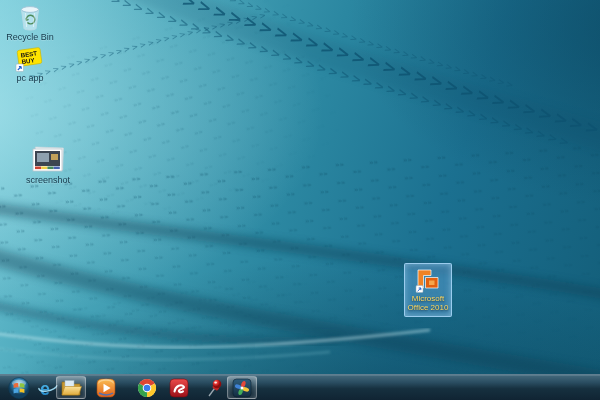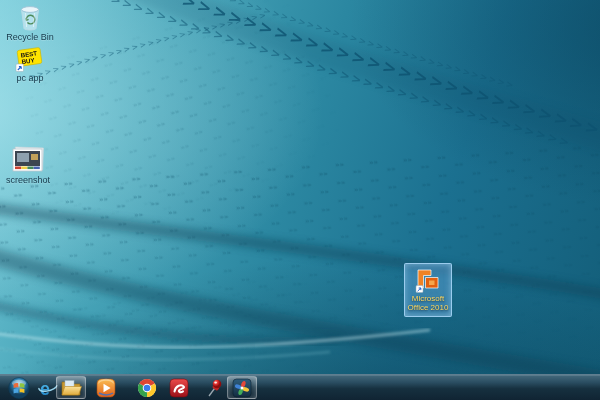--- a/index.html
+++ b/index.html
@@ -142,21 +142,21 @@
       </g>
       <g>
         <rect x="1" y="18" width="7.5" height="7.5" rx="1" fill="#fff" stroke="#9aabb5" stroke-width=".5"></rect>
         <path d="M2.8,24 L6.2,20.6 M6.2,20.6 h-2.3 M6.2,20.6 v2.3" stroke="#1e5fd0" stroke-width="1.1" fill="none"></path>
       </g>
     </svg>
     <span class="dlabel">pc app</span>
   </div>
 
 
-  <div class="dicon" style="left:0;top:146px;width:56px;">
+  <div class="dicon" style="left:20px;top:146px;width:56px;">
     <svg width="34" height="28" viewBox="0 0 34 28">
       <rect x="4" y="1.5" width="28" height="22" fill="#f2f6f8" stroke="#c8d4da" stroke-width=".8" transform="rotate(2 18 12)"></rect>
       <rect x="2" y="3" width="29" height="22" fill="#ffffff" stroke="#b9c6cc" stroke-width=".8"></rect>
       <rect x="4" y="5" width="25" height="15" fill="#3c4450"></rect>
       <rect x="6" y="7" width="12" height="9" fill="#8fa0ae"></rect>
       <rect x="20" y="8" width="7" height="6" fill="#c2a05a"></rect>
       <rect x="4" y="20.5" width="6.2" height="2.6" fill="#cc4433"></rect>
       <rect x="10.2" y="20.5" width="6.2" height="2.6" fill="#eecc44"></rect>
       <rect x="16.4" y="20.5" width="6.2" height="2.6" fill="#44885c"></rect>
       <rect x="22.6" y="20.5" width="6.2" height="2.6" fill="#445fae"></rect>

